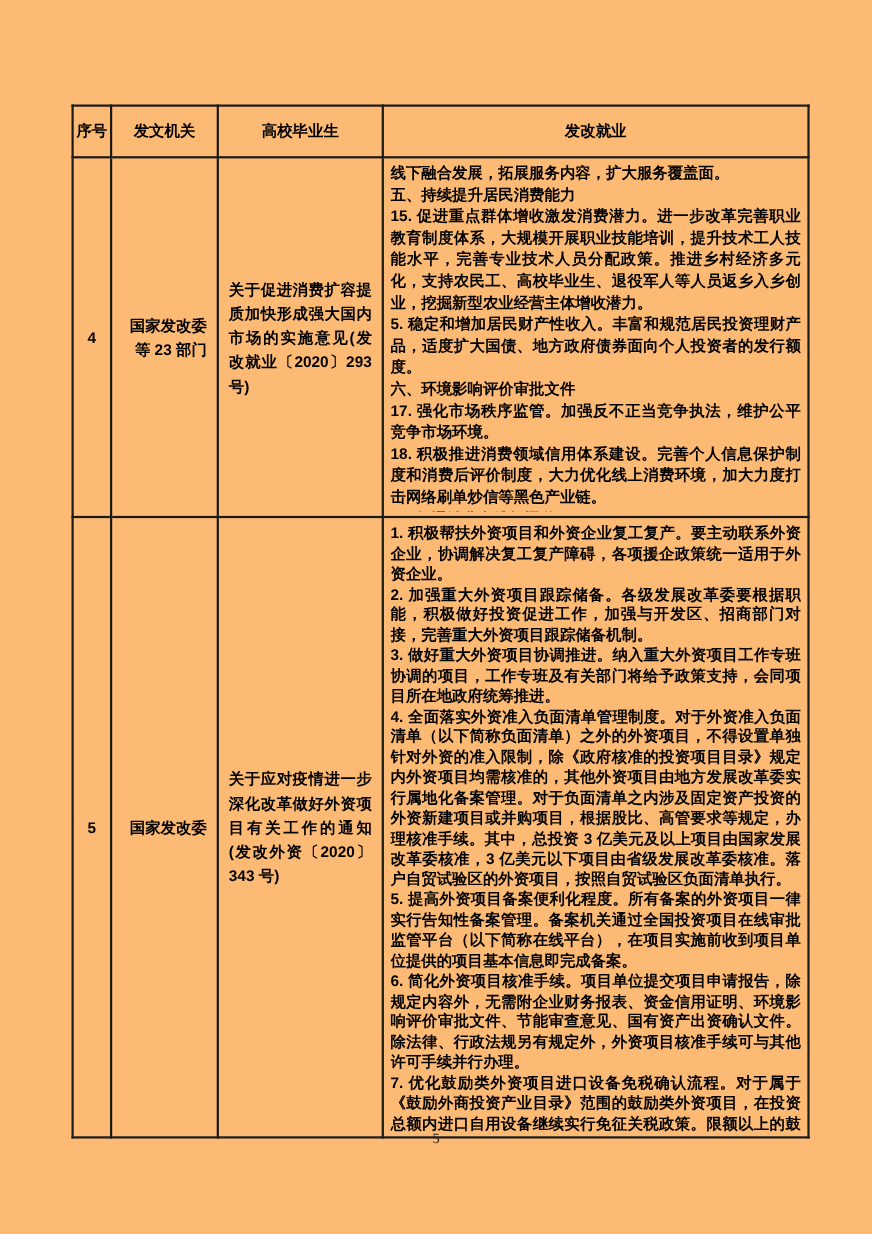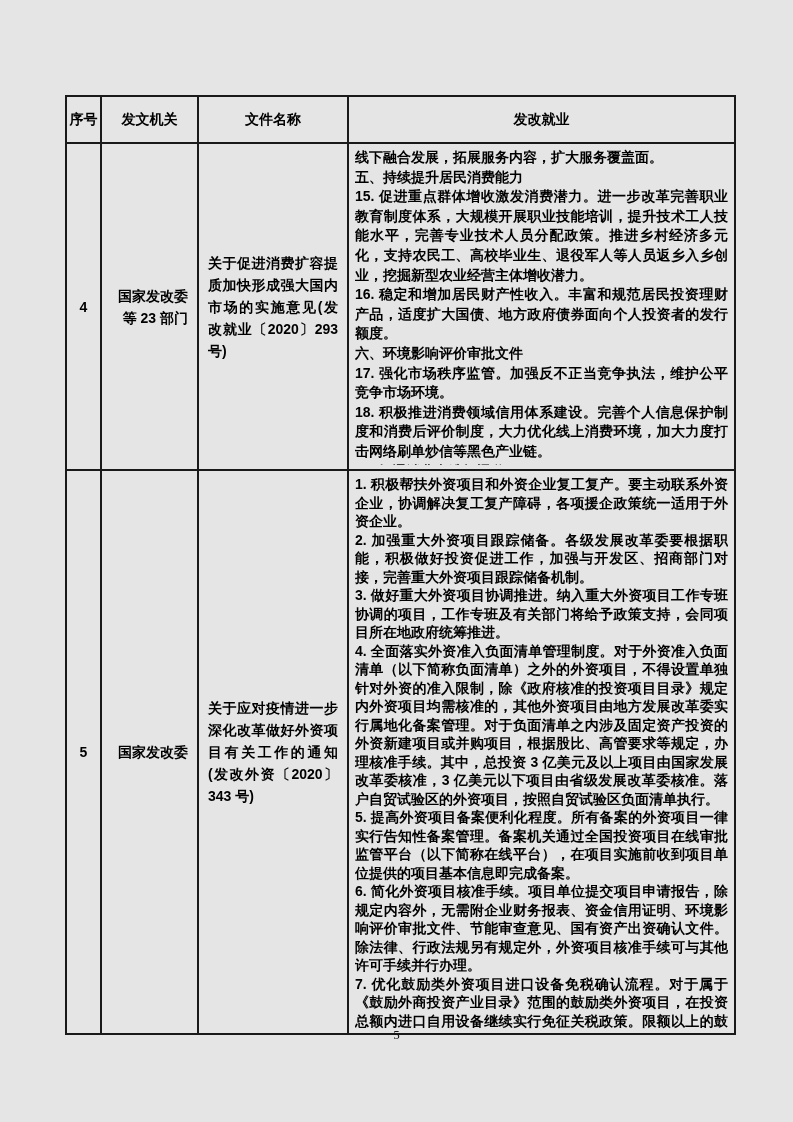--- a/index.html
+++ b/index.html
@@ -5,21 +5,21 @@
   * { margin: 0; padding: 0; box-sizing: border-box; }
   html, body {
     width: 793px; height: 1122px;
     background: #ffffff;
     color: #000000;
     font-family: "Liberation Sans", "DejaVu Sans", sans-serif;
   }
   .page {
     position: relative;
     width: 793px; height: 1122px;
-    background: #e5e5e5;
+    background: #fdba74;
     overflow: hidden;
   }
   table.doc-table {
     position: absolute;
     left: 65px; top: 95px;
     width: 669px;
     border-collapse: collapse;
     table-layout: fixed;
     font-weight: 700;
     color: #000000;
@@ -88,34 +88,34 @@
     <colgroup>
       <col class="c-index">
       <col class="c-agency">
       <col class="c-name">
       <col class="c-main">
     </colgroup>
     <tbody>
         <tr>
       <th class="hdr">序号</th>
       <th class="hdr">发文机关</th>
-      <th class="hdr">文件名称</th>
+      <th class="hdr">高校毕业生</th>
       <th class="hdr">发改就业</th>
     </tr>
 
     <tr class="row4">
       <td class="cell-index">4</td>
       <td class="cell-agency">国家发改委等 23 部门</td>
       <td class="cell-name">关于促进消费扩容提质加快形成强大国内市场的实施意见(发改就业〔2020〕293 号)</td>
       <td class="cell-content">
         <div class="flow">
           <p>线下融合发展，拓展服务内容，扩大服务覆盖面。</p>
           <p>五、持续提升居民消费能力</p>
           <p>15. 促进重点群体增收激发消费潜力。进一步改革完善职业教育制度体系，大规模开展职业技能培训，提升技术工人技能水平，完善专业技术人员分配政策。推进乡村经济多元化，支持农民工、高校毕业生、退役军人等人员返乡入乡创业，挖掘新型农业经营主体增收潜力。</p>
-          <p>16. 稳定和增加居民财产性收入。丰富和规范居民投资理财产品，适度扩大国债、地方政府债券面向个人投资者的发行额度。</p>
+          <p>5. 稳定和增加居民财产性收入。丰富和规范居民投资理财产品，适度扩大国债、地方政府债券面向个人投资者的发行额度。</p>
           <p>六、环境影响评价审批文件</p>
           <p>17. 强化市场秩序监管。加强反不正当竞争执法，维护公平竞争市场环境。</p>
           <p>18. 积极推进消费领域信用体系建设。完善个人信息保护制度和消费后评价制度，大力优化线上消费环境，加大力度打击网络刷单炒信等黑色产业链。</p>
           <p>19. 畅通消费者维权渠道。</p>
         </div>
       </td>
     </tr>
 
     <tr class="row5">
       <td class="cell-index">5</td>

